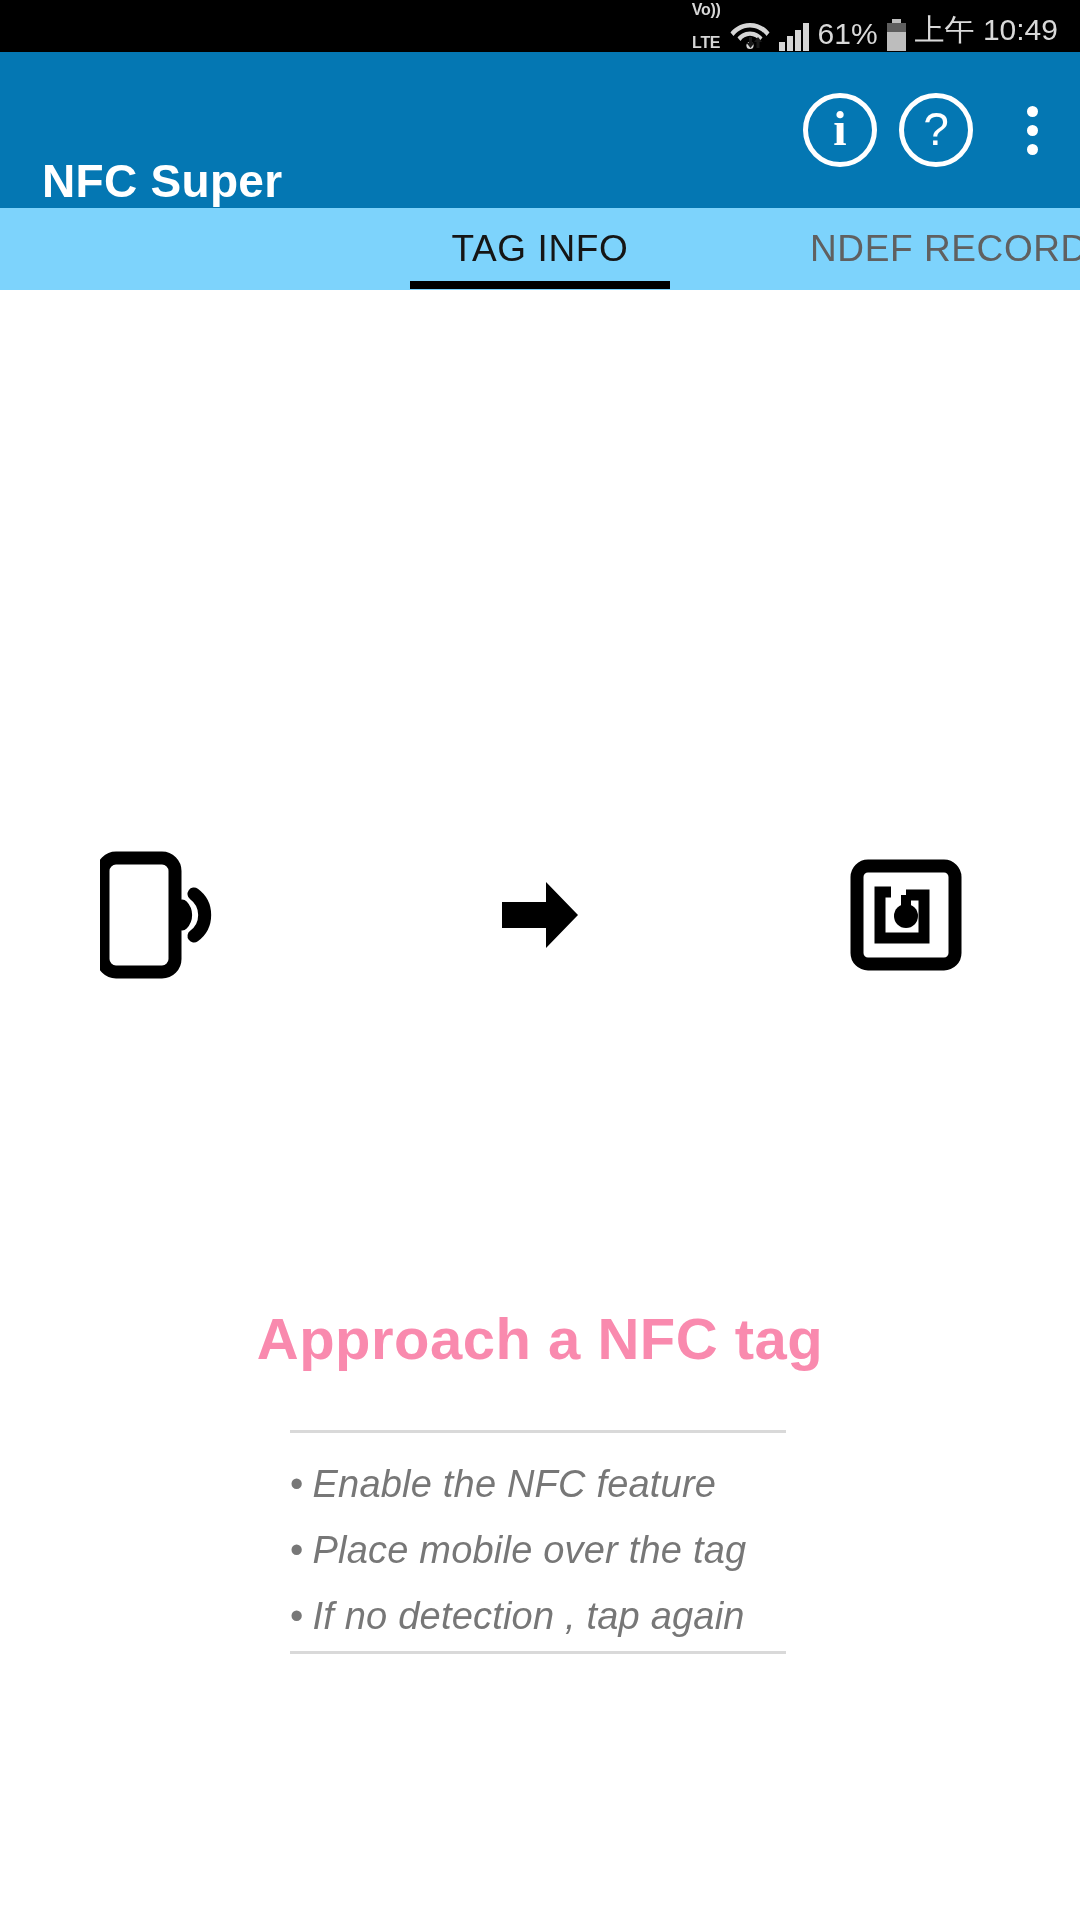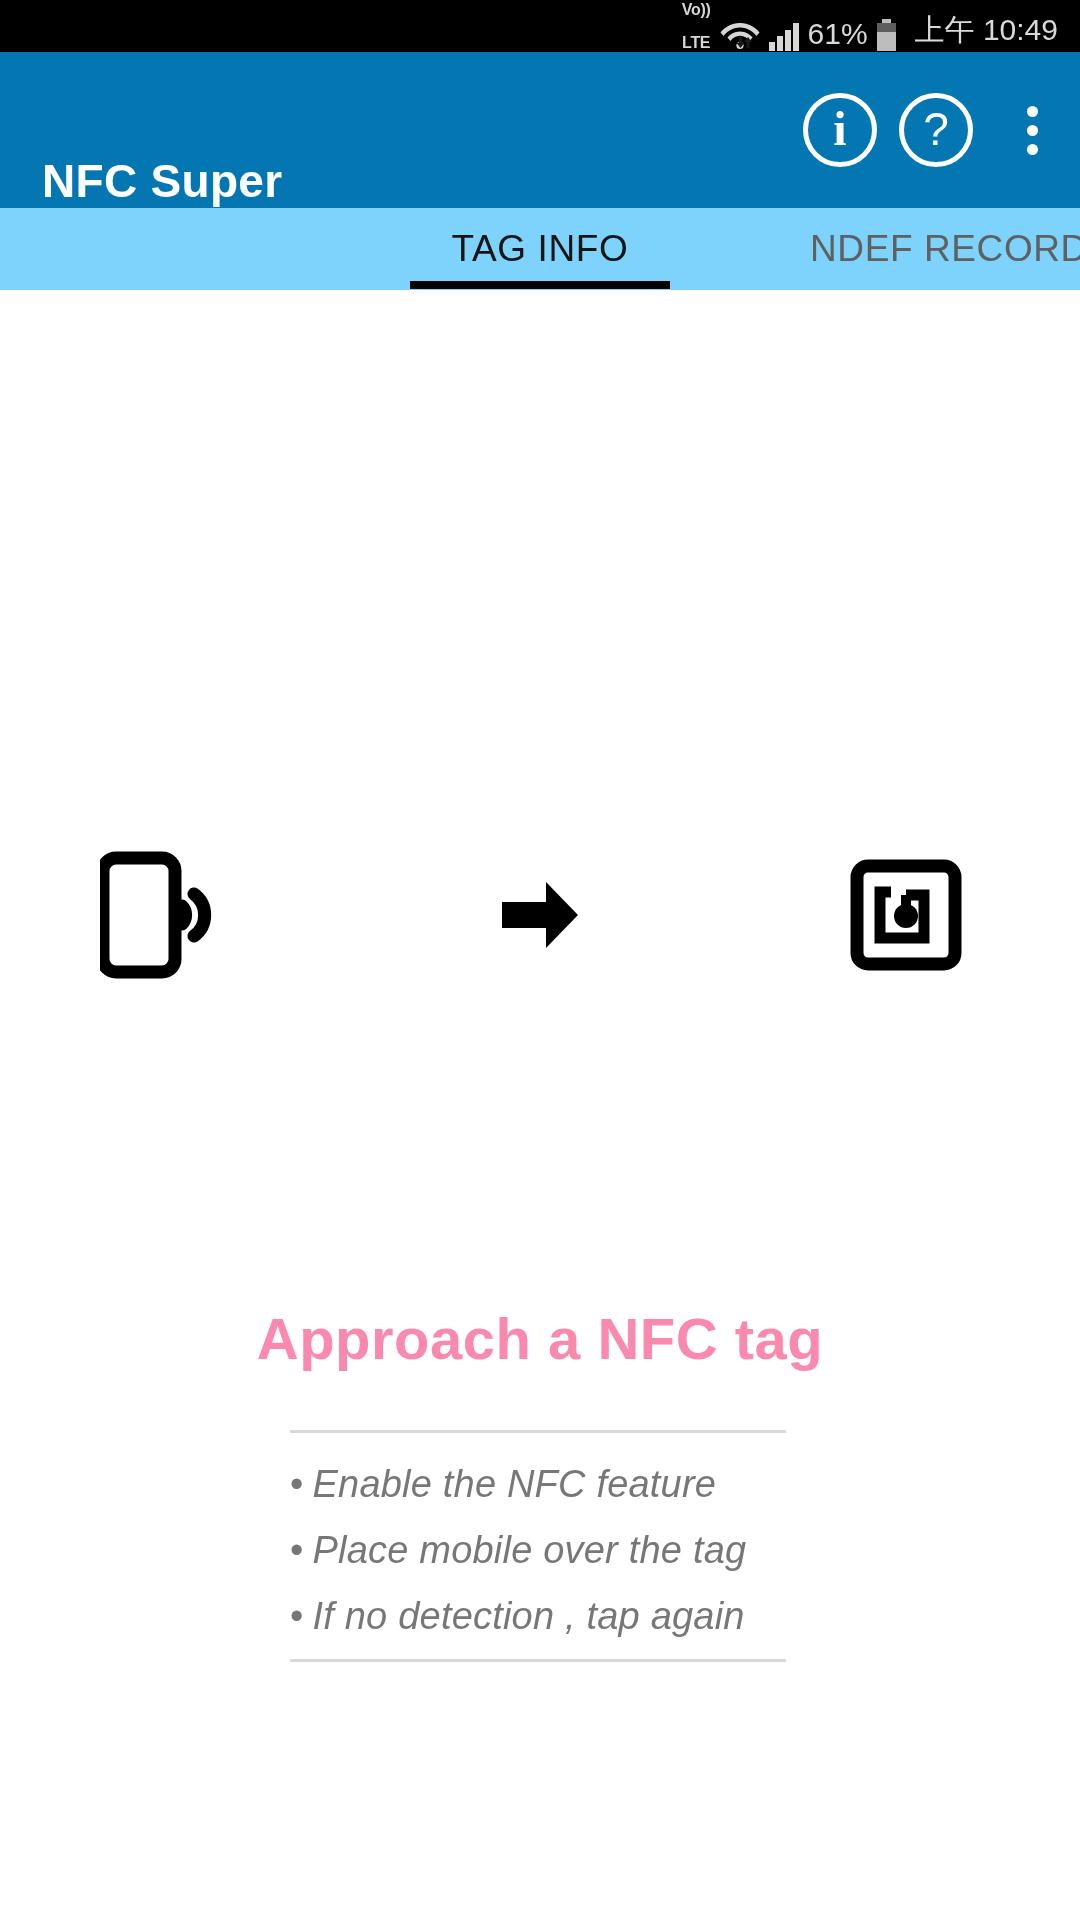--- a/index.html
+++ b/index.html
@@ -98,21 +98,20 @@
   }
   .battery-icon .empty {
     position: absolute;
     top: 4px; left: 0;
     width: 19px; height: 9px;
     background: #5e5e5e;
   }
   .sb-time {
     color: #d9d9d9;
     font-size: 30px;
-    margin-left: 10px;
     white-space: nowrap;
   }
 
   
   #app-bar {
     position: absolute;
     top: 52px; left: 0;
     width: 1080px;
     height: 156px;
     background: #0477b3;
@@ -263,21 +262,21 @@
     left: 290px;
     width: 496px;
   }
   .hint-rule {
     width: 496px;
     height: 3px;
     background: #d9d9d9;
   }
   .hint-list {
     list-style: none;
-    padding: 18px 0 10px 0;
+    padding: 18px 0 2px 0;
   }
   .hint-list li {
     color: #777777;
     font-size: 38px;
     font-style: italic;
     line-height: 66px;
     white-space: nowrap;
     letter-spacing: 0.2px;
   }
   .hint-list li .bullet {

